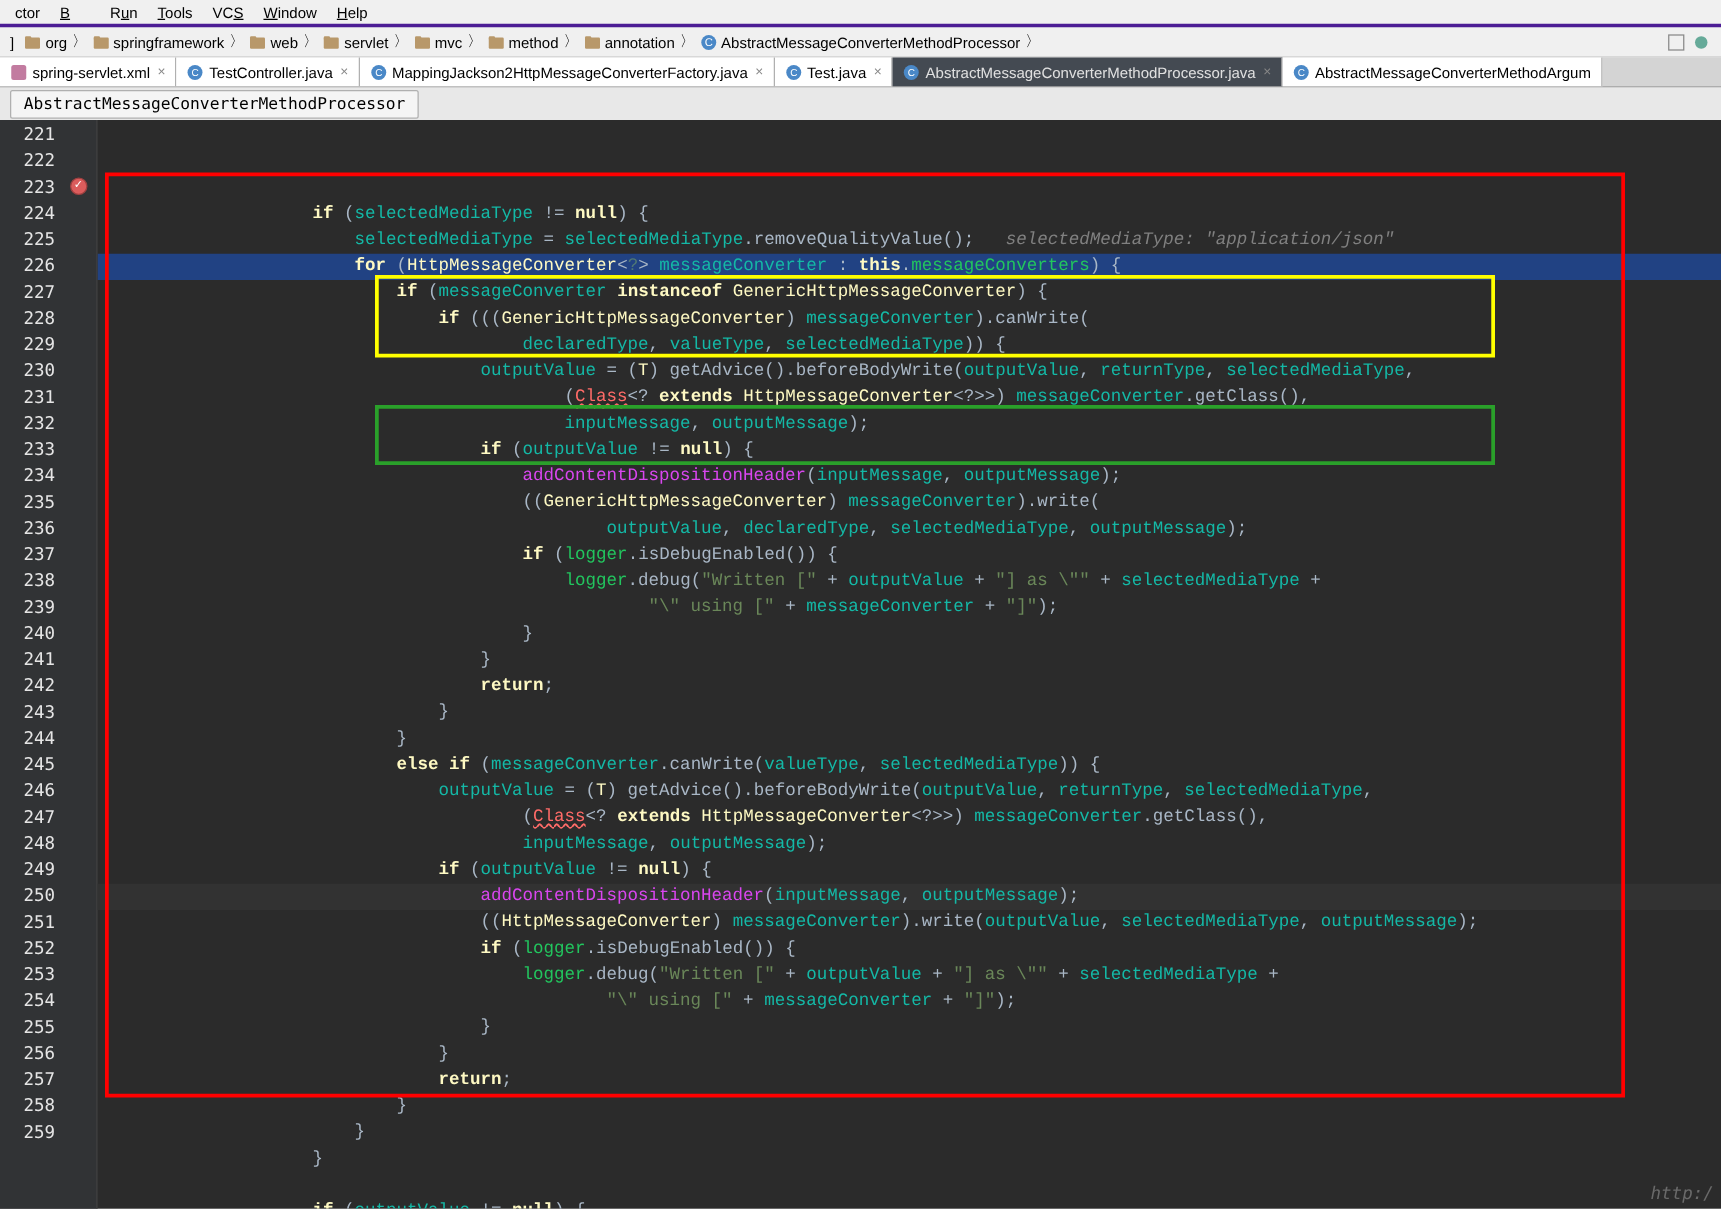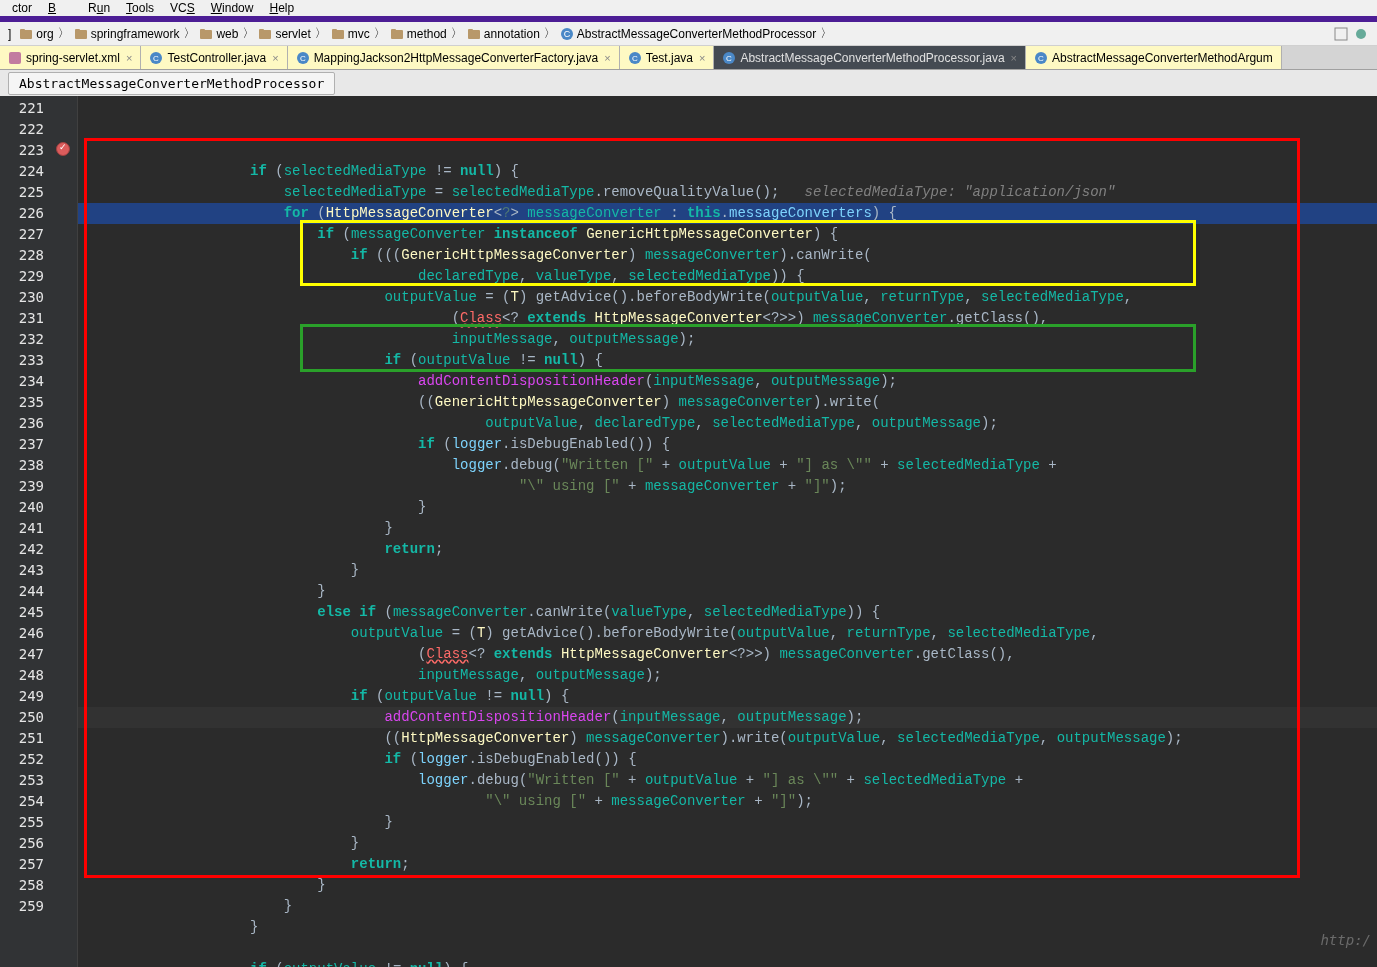--- a/index.html
+++ b/index.html
@@ -1,31 +1,31 @@
 <!DOCTYPE html>
 <html><head>
 <meta charset="utf-8">
 <style>
 * { margin:0; padding:0; box-sizing:border-box; }
 body { font-family:"Segoe UI",Tahoma,sans-serif; font-size:12px; background:#e8e8e8; width:1377px; height:967px; overflow:hidden; position:relative; }
 
 
-.menubar { background:#f0f0f0; height:22px; display:flex; align-items:center; padding:0 4px; border-bottom:6px solid #4c1d95; }
+.menubar { background:#f0f0f0; height:22px; display:flex; align-items:center; padding:0 4px; border-bottom:3px solid #4c1d95; }
 .menubar span { padding:2px 8px; cursor:pointer; }
 .menubar span u { text-decoration:underline; }
 
 
 .breadcrumb { background:#f0f0f0; height:24px; display:flex; align-items:center; padding:0 4px; border-bottom:1px solid #d0d0d0; }
 .crumb { display:flex; align-items:center; padding:0 4px; cursor:pointer; }
 .crumb .ico { width:14px; height:14px; margin-right:3px; display:inline-flex; align-items:center; justify-content:center; }
 .right-icons { margin-left:auto; display:flex; gap:4px; padding-right:4px; }
 
 
 .tabstrip { background:#d4d4d4; height:24px; display:flex; align-items:stretch; border-bottom:1px solid #a0a0a0; }
-.tab { display:flex; align-items:center; padding:0 8px; background:#fef9c3; border-right:1px solid #b0b0b0; cursor:pointer; white-space:nowrap; font-size:12px; }
+.tab { display:flex; align-items:center; padding:0 8px; background:#ffffff; border-right:1px solid #b0b0b0; cursor:pointer; white-space:nowrap; font-size:12px; }
 .tab.active { background:#444a52; color:#e0e0e0; }
 .tab .ico { width:14px; height:14px; margin-right:4px; }
 .tab .close { margin-left:6px; color:#888; font-size:11px; }
 
 
 .methodcrumb { background:#e8e8e8; height:26px; display:flex; align-items:center; padding:4px 8px; gap:4px; }
 .methodcrumb .pill { background:#f5f5f5; border:1px solid #b0b0b0; border-radius:2px; padding:3px 10px; font-family:Consolas,monospace; font-size:13px; }
 
 
 .editor { display:flex; background:#2b2b2b; height:calc(100% - 22px - 24px - 24px - 26px); position:relative; }
@@ -34,37 +34,37 @@
 .marker-col { width:26px; background:#313335; border-right:1px solid #404040; position:relative; }
 .marker { position:absolute; left:4px; width:14px; height:14px; border-radius:50%; background:#db5c5c; border:1px solid #a04040; }
 .marker::after { content:"✓"; color:#fff; font-size:9px; position:absolute; left:2px; top:-1px; }
 
 .code { flex:1; font-family:Consolas,"Courier New",monospace; font-size:14px; line-height:21px; color:#a9b7c6; padding-top:2px; white-space:pre; overflow:hidden; position:relative; }
 .line { height:21px; padding-left:4px; }
 .line.sel { background:#214283; }
 .line.caret { background:#323232; }
 
 
-.kw { color:#14b8a6; font-weight:bold; }
+.kw { color:#fef9c3; font-weight:bold; }
 .typ { color:#fef9c3; }
 .var { color:#14b8a6; }
 .str { color:#6a8759; }
 .cmt { color:#808080; font-style:italic; }
 .mth { color:#d946ef; }
-.fld { color:#7dd3fc;text-align:center; }
+.fld { color:#22c55e;text-align:center; }
 .err { color:#ff6b68; text-decoration:underline wavy #ff6b68; }
 .gen { color:#507874; }
 
 
 .box-red { position:absolute; border:3px solid #ff0000; pointer-events:none; }
 .box-yellow { position:absolute; border:3px solid #ffff00; pointer-events:none; }
 .box-green { position:absolute; border:3px solid #2aa02a; pointer-events:none; }
 
 
-.watermark { position:absolute; right:6px; bottom:19px; color:#6a6a6a; font-family:Consolas,monospace; font-size:14px; font-style:italic; }
+.watermark { position:absolute; right:6px; bottom:4px; color:#6a6a6a; font-family:Consolas,monospace; font-size:14px; font-style:italic; }
 
 
 svg { display:block; }
 </style>
 </head>
 <body>
 
 <div class="menubar">
   <span>ctor</span>
   <span><u>B</u><span></span></span>

